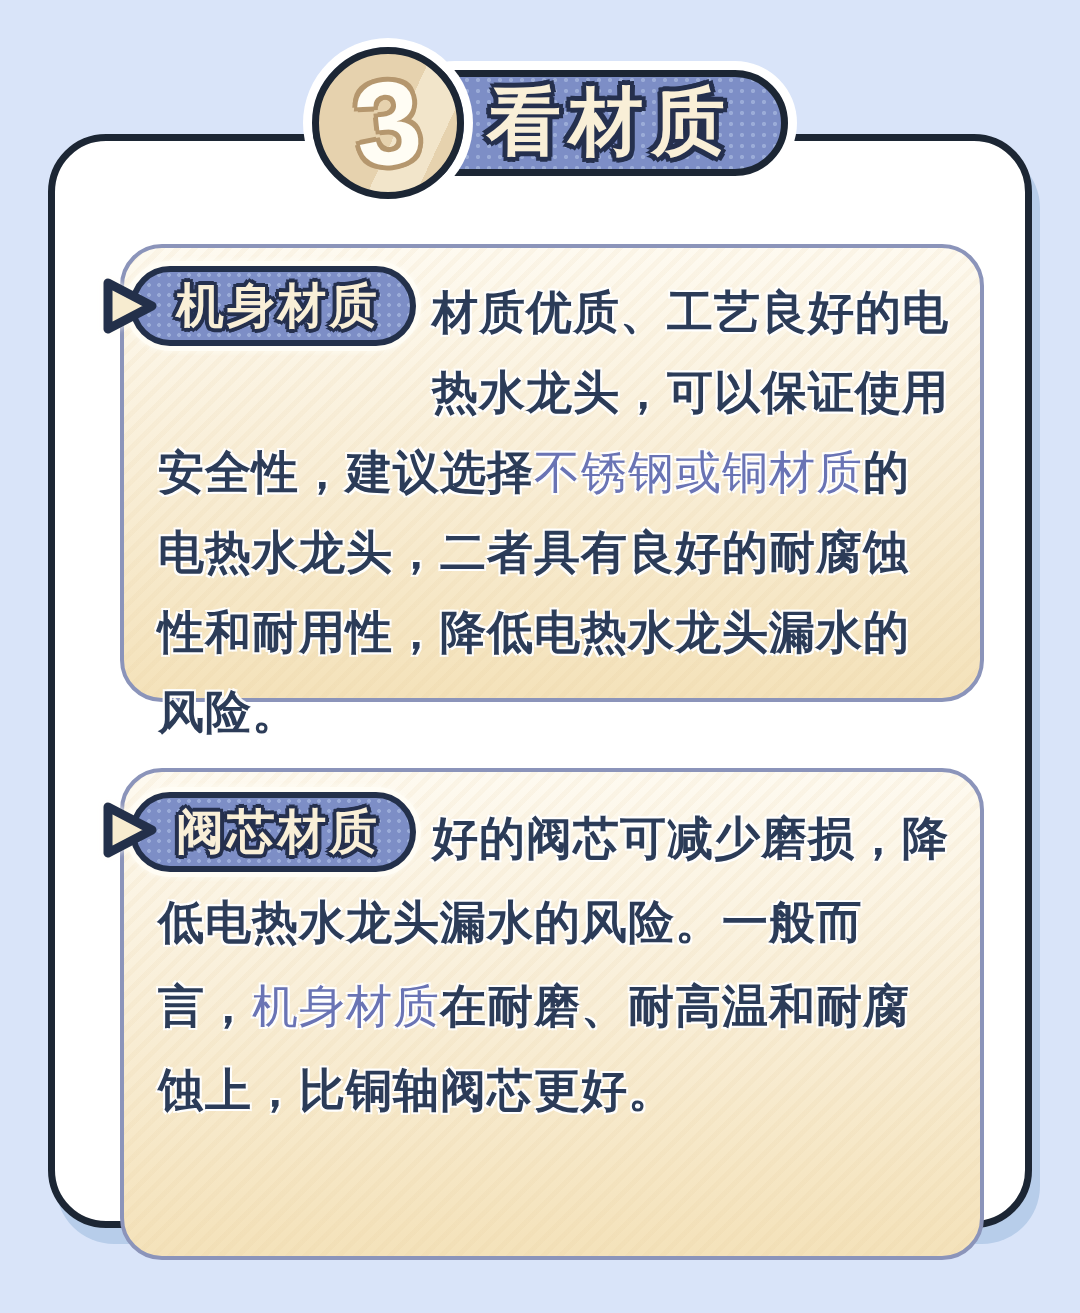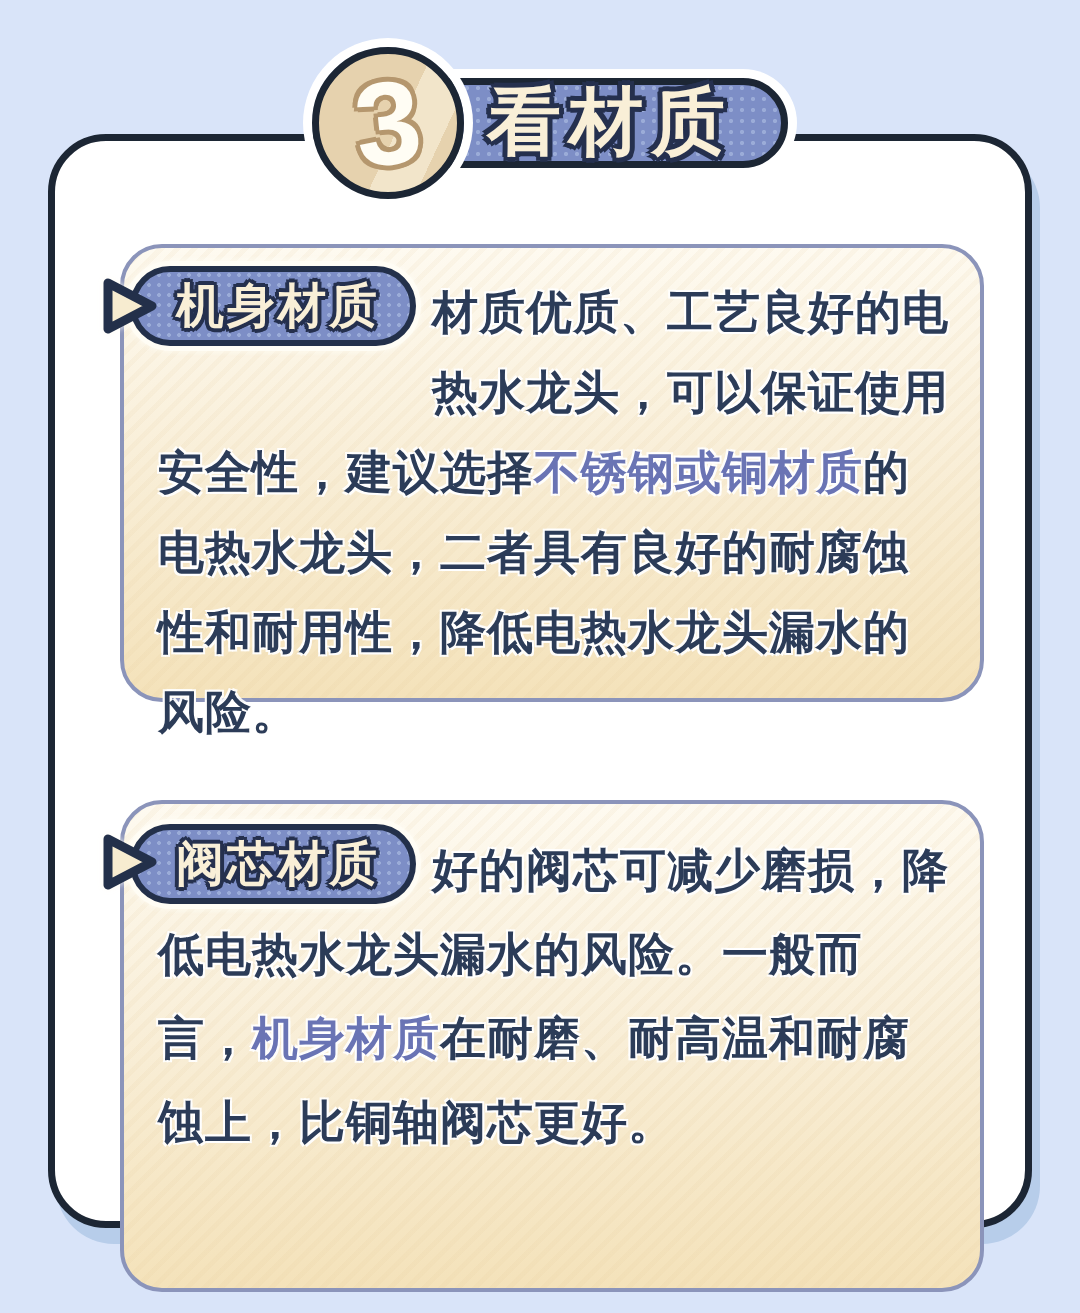--- a/index.html
+++ b/index.html
@@ -53,21 +53,21 @@
     color: #fffdf4;
     transform: rotate(-6deg);
     text-shadow:
       -5px 0 0 #b5976e, 5px 0 0 #b5976e, 0 -5px 0 #b5976e, 0 5px 0 #b5976e,
       -4px -4px 0 #b5976e, 4px -4px 0 #b5976e, -4px 4px 0 #b5976e, 4px 4px 0 #b5976e;
   }
   .title-pill {
     position: relative;
     z-index: 1;
     margin-left: -62px;
-    height: 90px;
+    height: 106px;
     border-radius: 60px;
     border: 7px solid #1c2634;
     background-color: #7d8ec6;
     background-image: radial-gradient(circle at 3px 3px, #9bacd8 1.8px, rgba(0,0,0,0) 2.4px);
     background-size: 11px 11px;
     box-shadow: 0 0 0 9px #ffffff;
     display: flex;
     align-items: center;
     padding: 0 48px 0 78px;
   }
@@ -87,37 +87,37 @@
     left: 120px;
     width: 864px;
     border: 4px solid #8b94ba;
     border-radius: 42px;
     background:
       repeating-linear-gradient(135deg, rgba(224,196,146,0.10) 0 5px, rgba(0,0,0,0) 5px 12px),
       linear-gradient(180deg, #fefaf0 0%, #f9efd9 45%, #f4e2ba 100%);
     overflow: visible;
   }
   .card-1 { top: 244px; height: 458px; }
-  .card-2 { top: 800px; height: 492px; }
+  .card-2 { top: 768px; height: 492px; }
 
   .card-text {
     padding: 24px 28px 0 34px;
     font-size: 46px;
     line-height: 80px;
     font-weight: 700;
     letter-spacing: 1px;
     color: #2c3c58;
     text-shadow:
       -2px -2px 0 rgba(255,255,255,0.9), 2px -2px 0 rgba(255,255,255,0.9),
       -2px 2px 0 rgba(255,255,255,0.9), 2px 2px 0 rgba(255,255,255,0.9);
   }
   .card-2 .card-text { line-height: 84px; }
   .card-text .hl {
     color: #6a74b4;
-    font-weight: 700;
+    font-weight: 400;
   }
 
   
   .pill-wrap {
     position: relative;
     float: left;
     margin: -6px 16px 8px -62px;
     height: 80px;
     padding-left: 34px;
     filter: drop-shadow(0 0 3px rgba(255,253,245,0.95));

